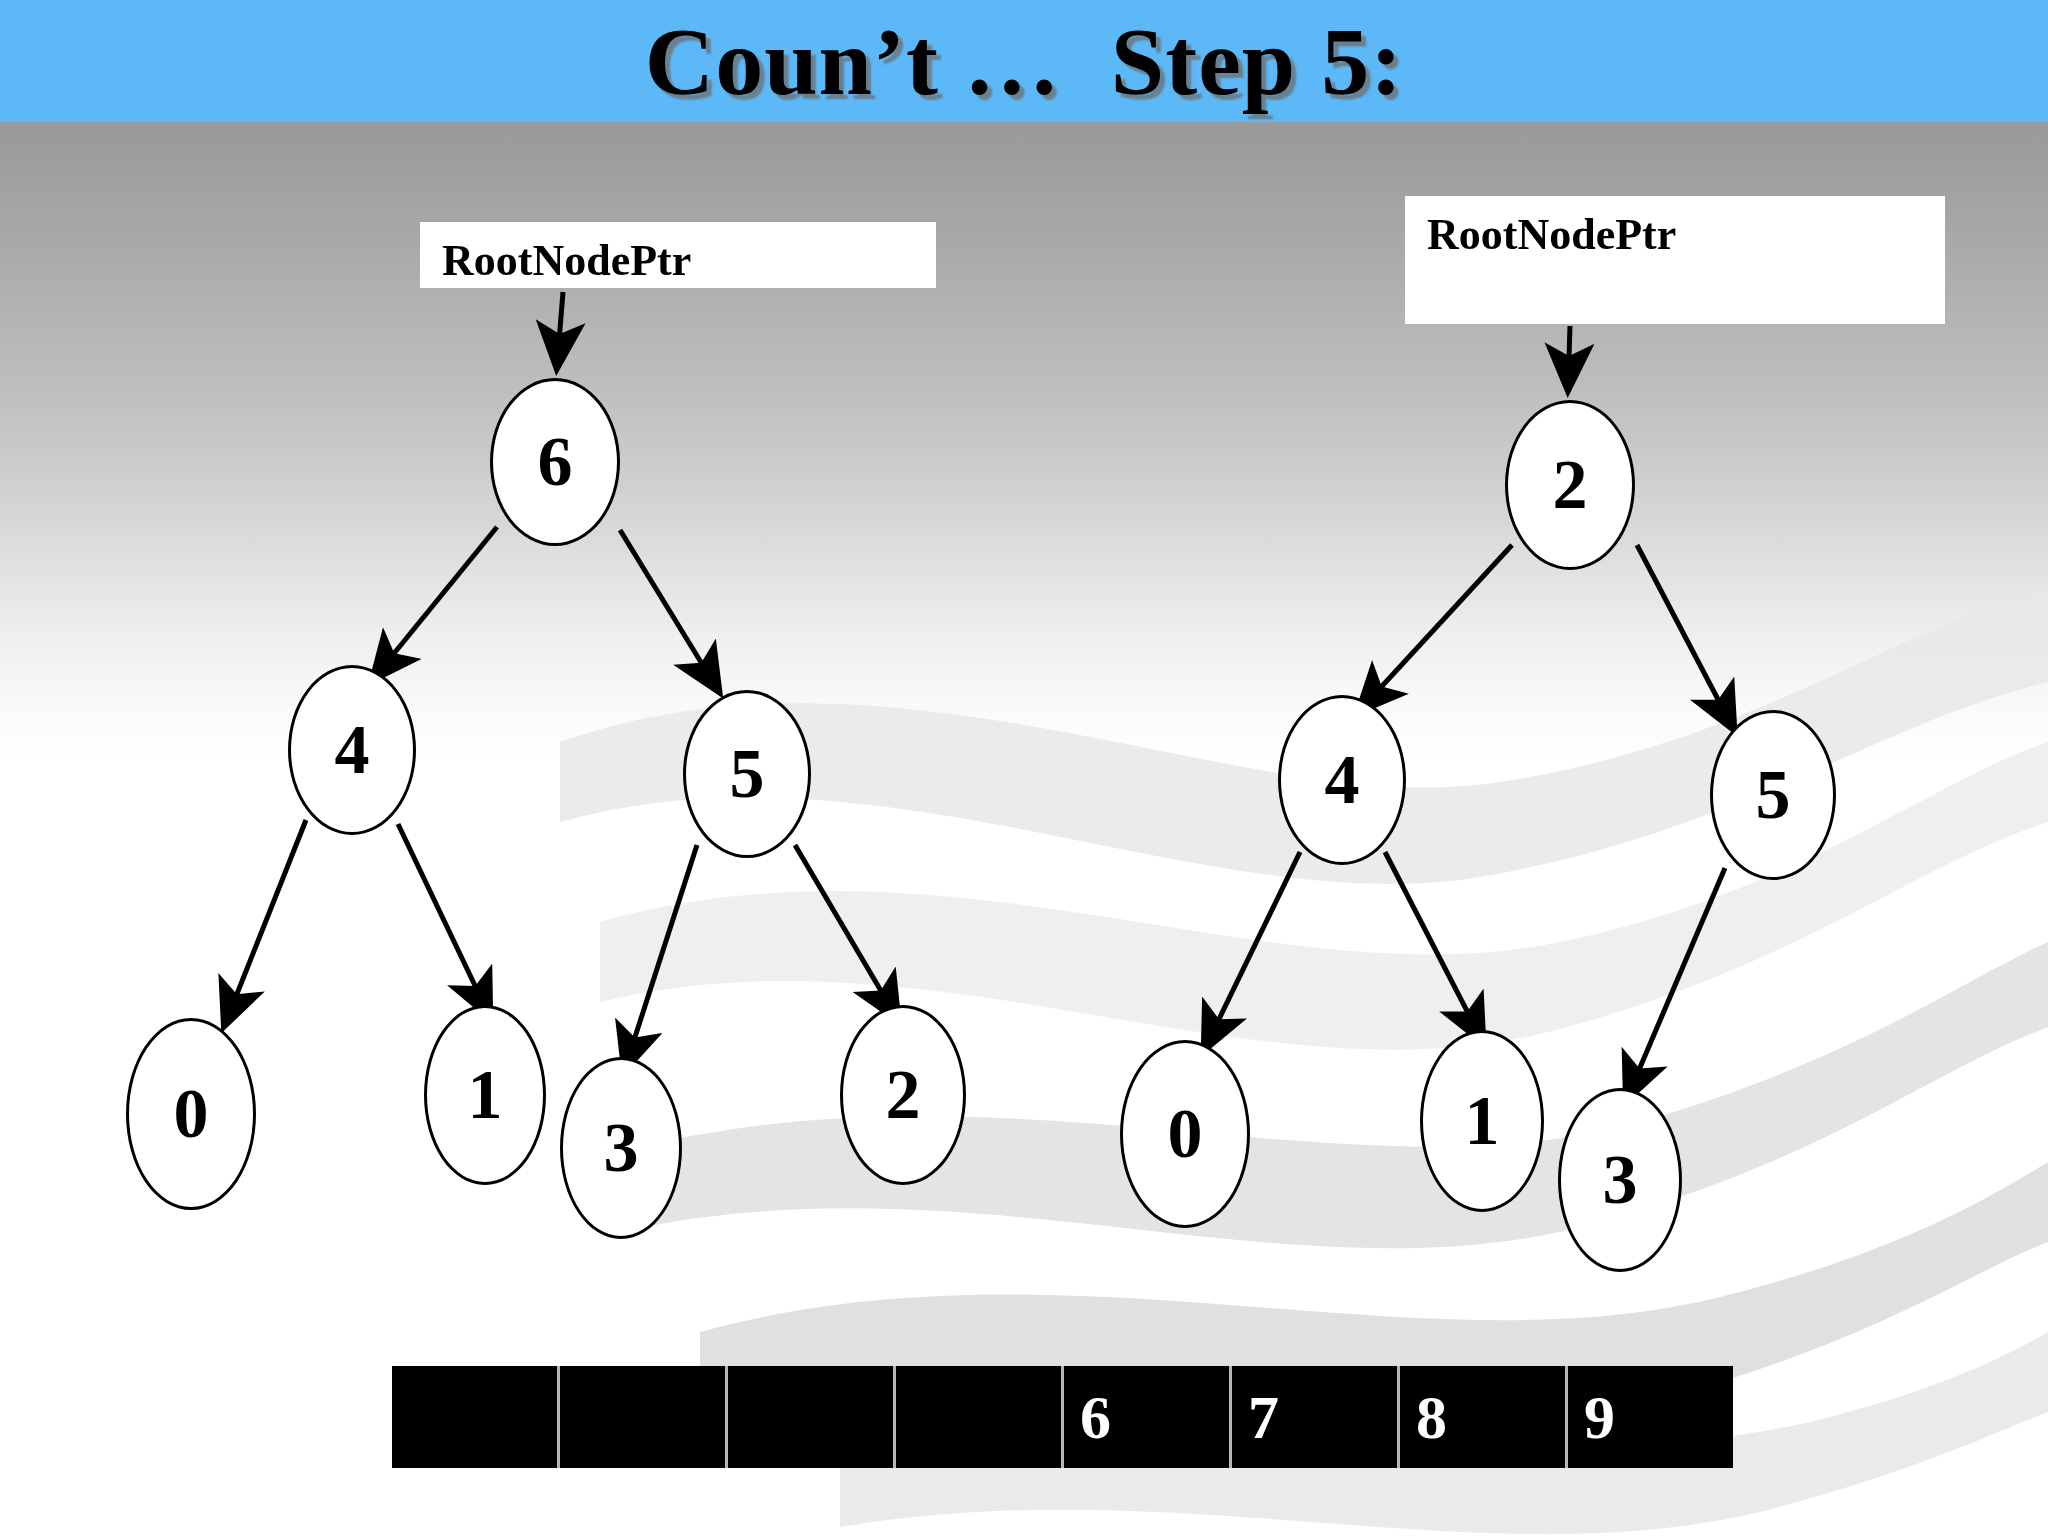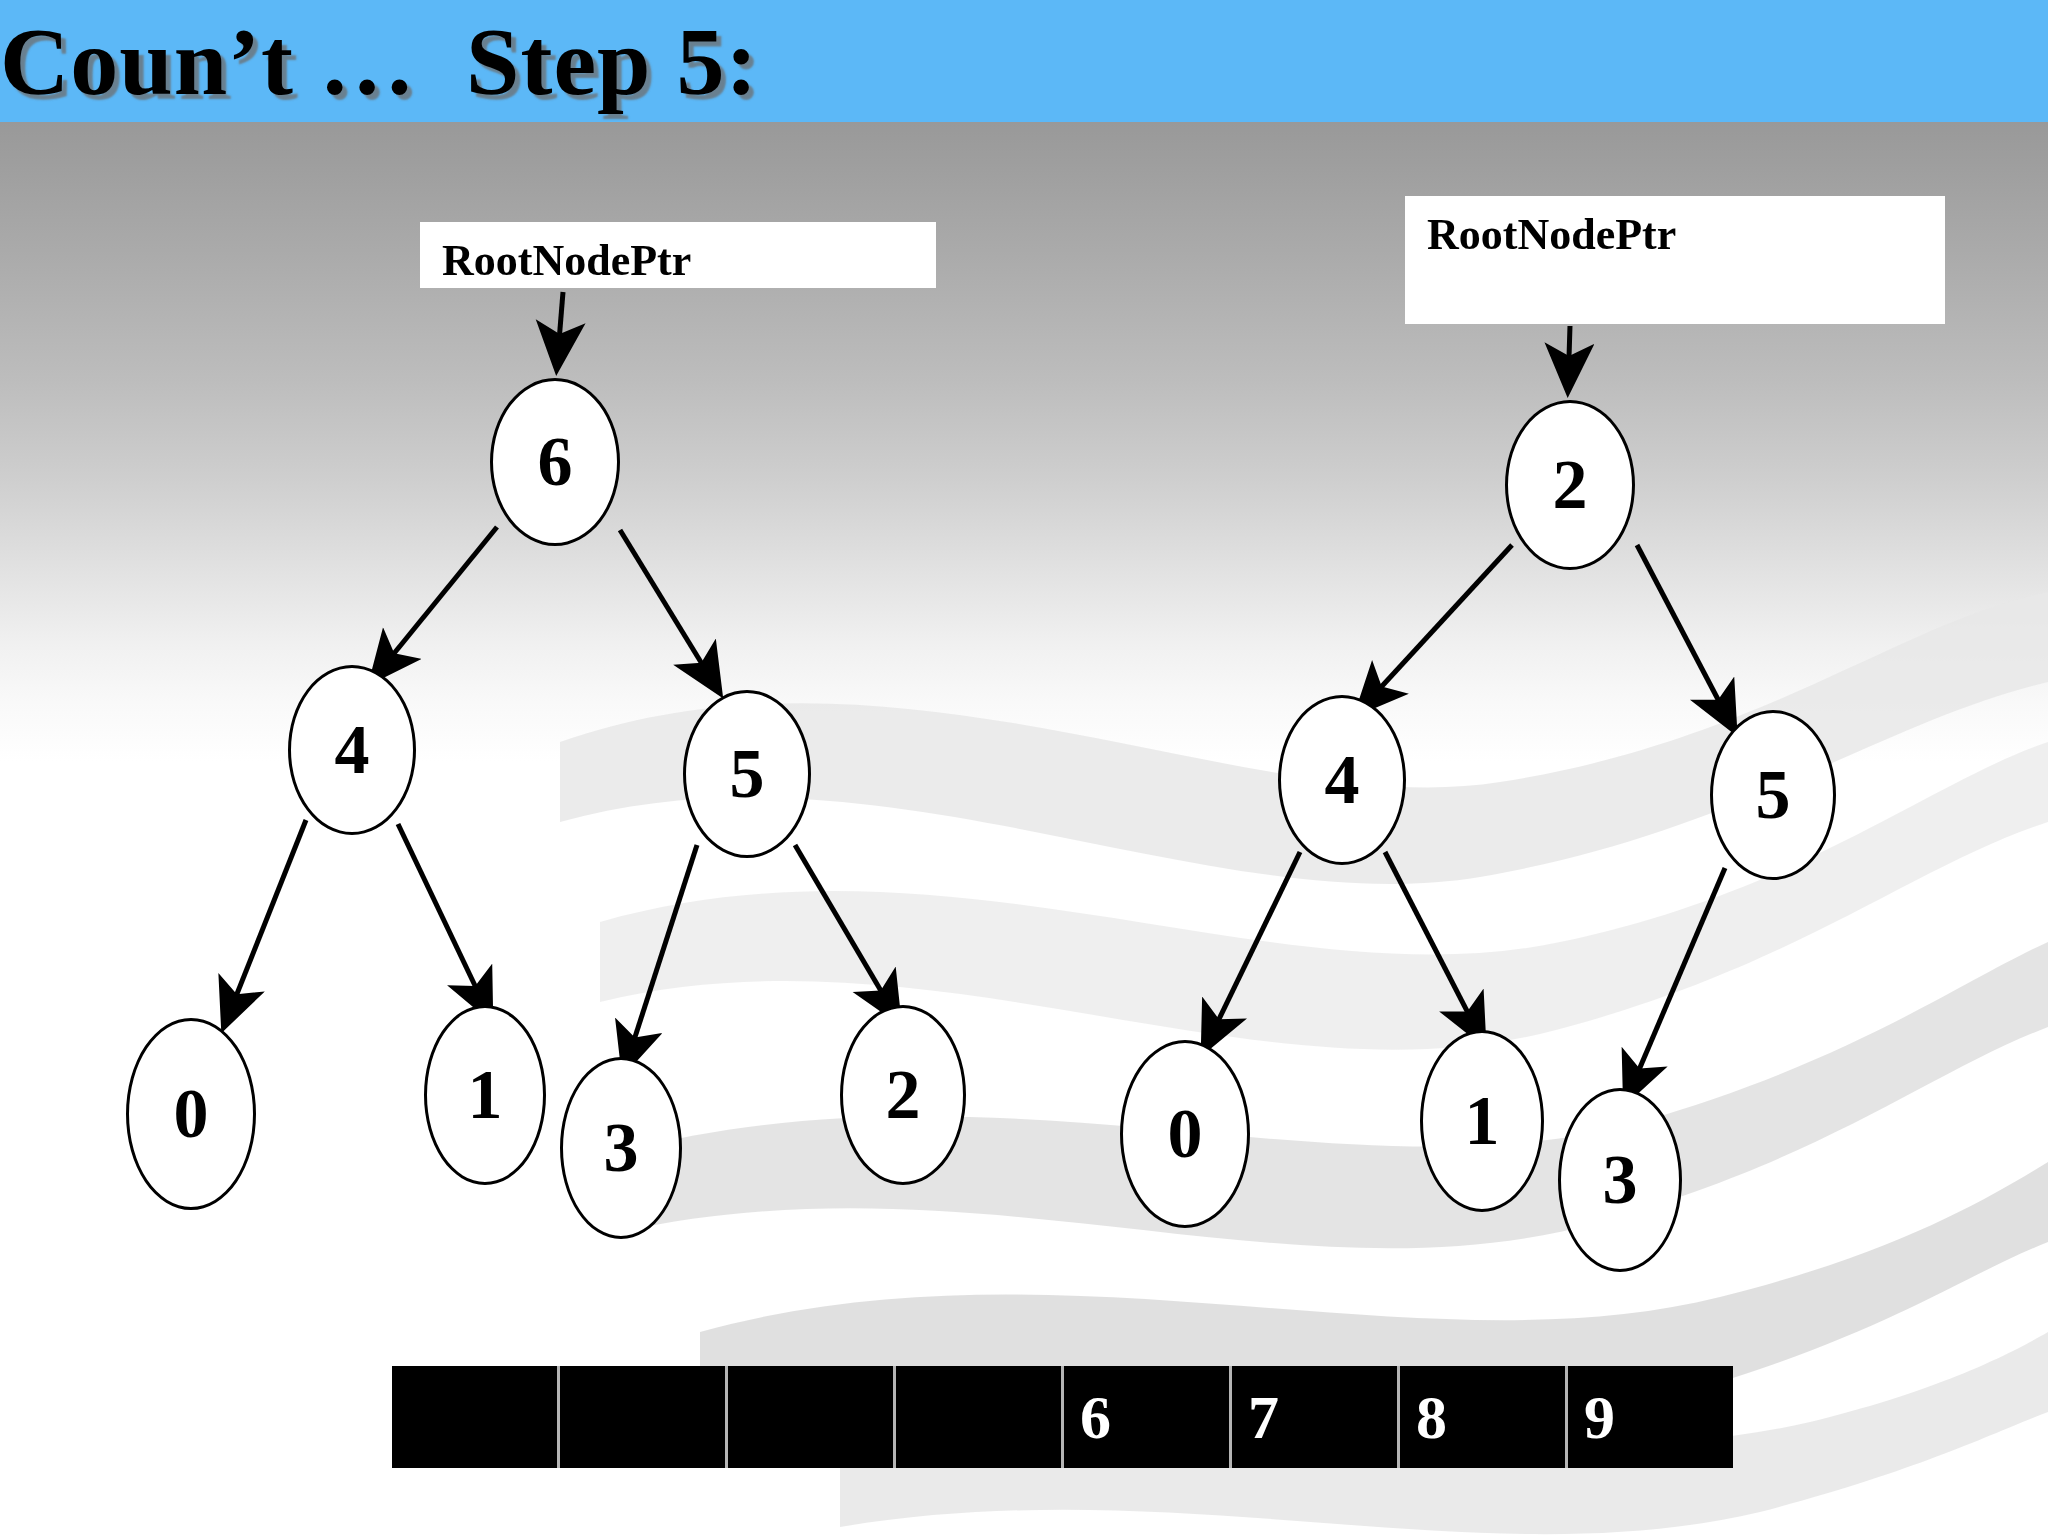--- a/index.html
+++ b/index.html
@@ -52,20 +52,21 @@
     top: 0;
     width: 2048px;
     height: 122px;
     background: #5cb8f7;
   }
   #title {
     position: absolute;
     left: 0;
     top: 6px;
     width: 2048px;
+    text-align: center;
     font-family: "Liberation Serif", "DejaVu Serif", serif;
     font-weight: bold;
     font-size: 96px;
     line-height: 112px;
     color: #000000;
     letter-spacing: 1px;
     text-shadow: 5px 5px 2px rgba(110,110,110,0.75);
     white-space: pre;
   }
 

